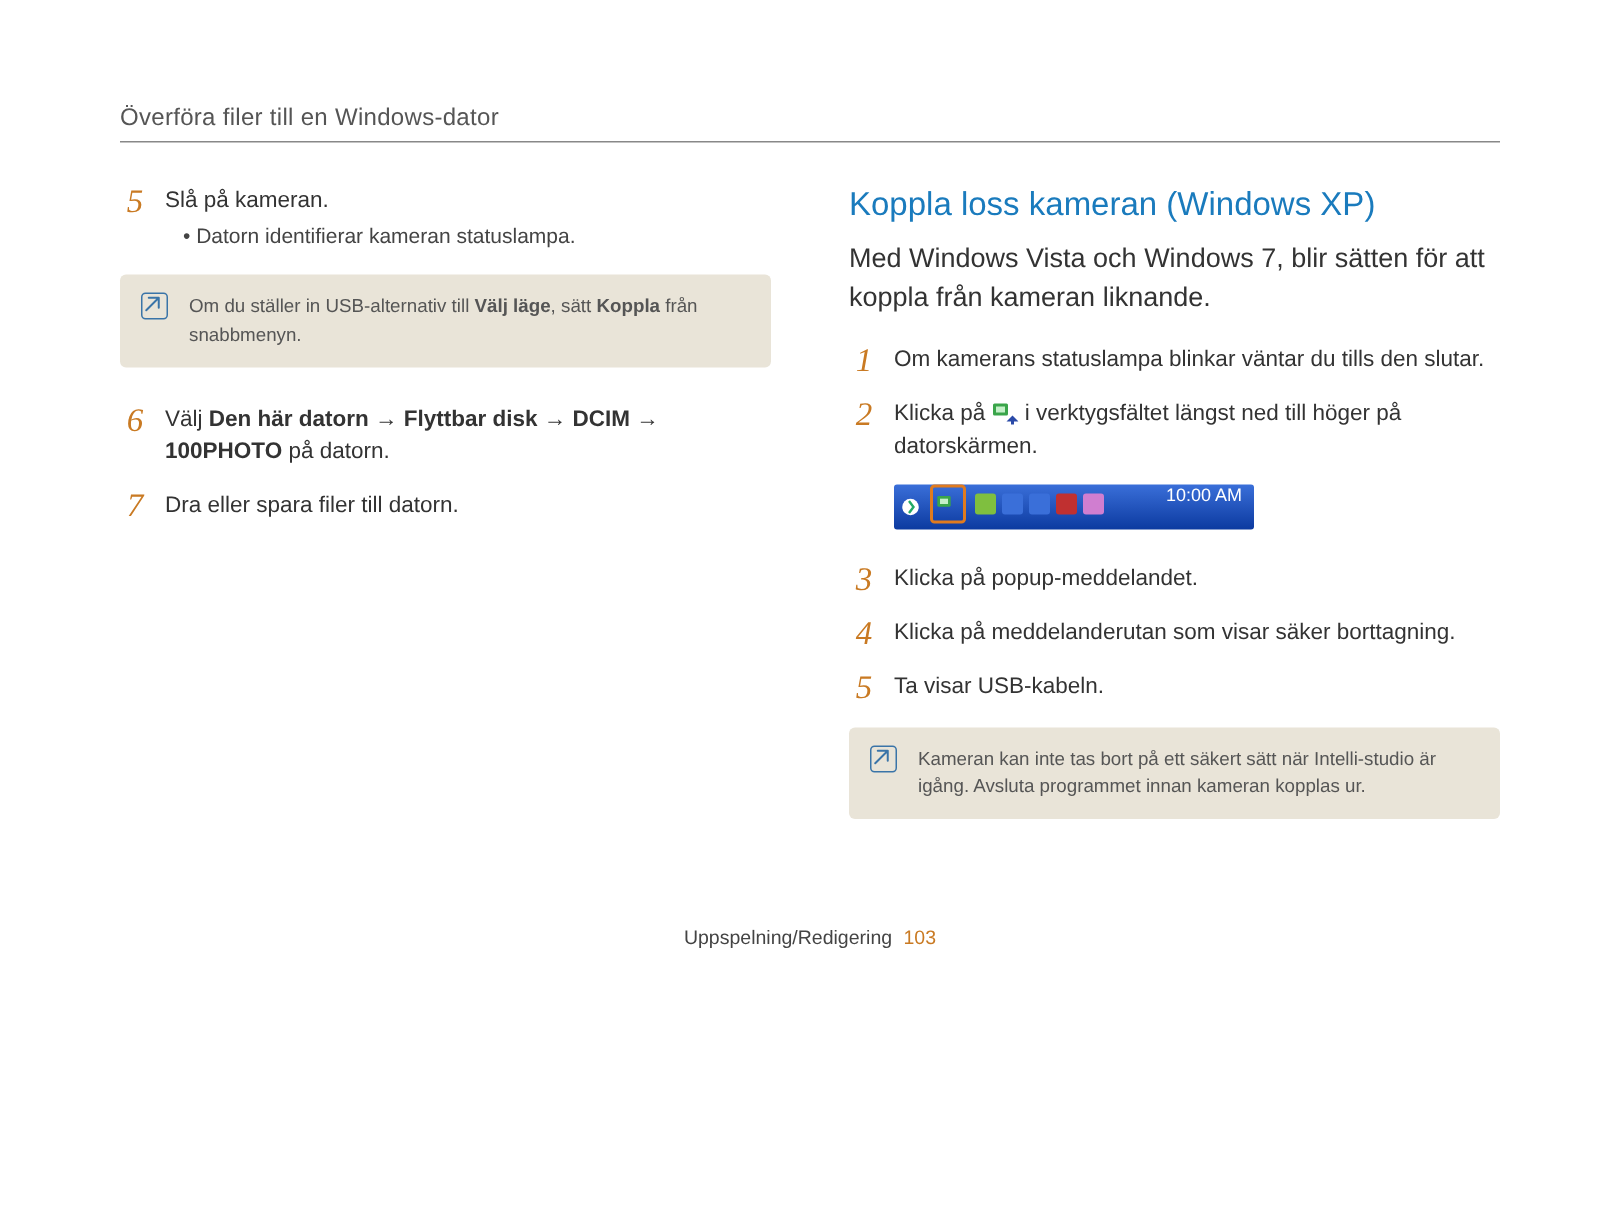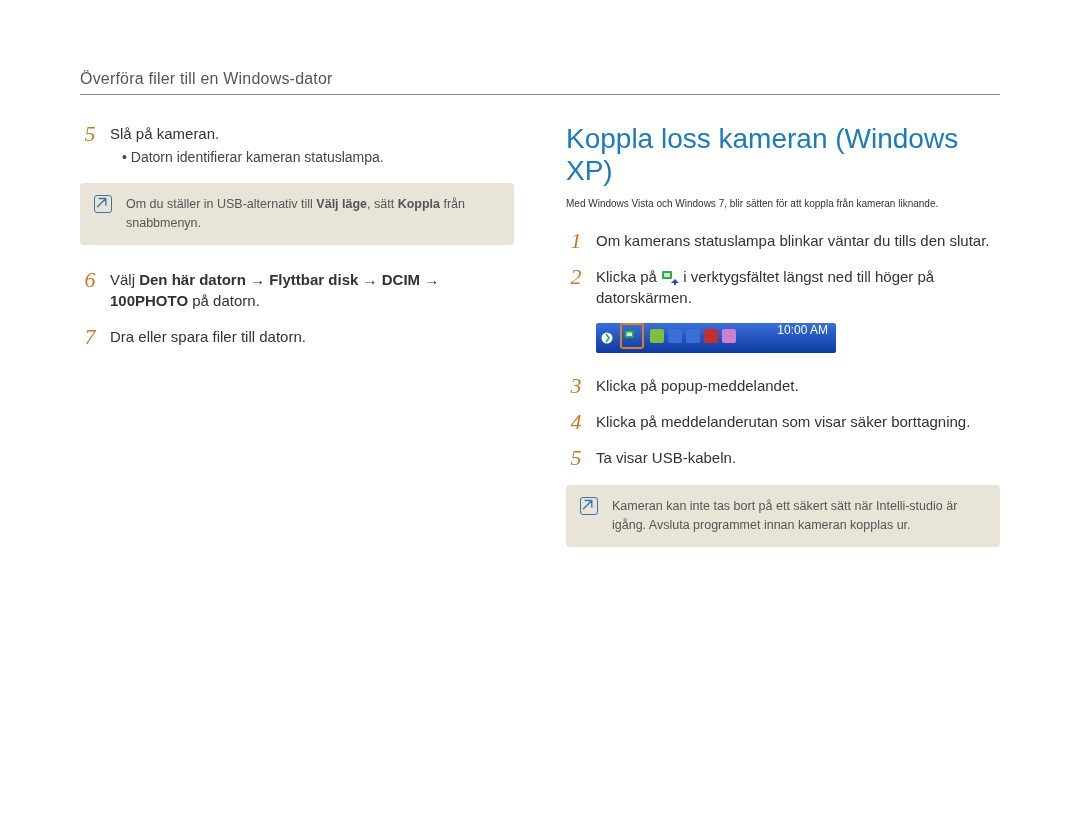--- a/index.html
+++ b/index.html
@@ -78,26 +78,26 @@
     top: 12px;
     width: 18px;
     height: 18px;
     border: 1.5px solid #3a74a8;
     border-radius: 3px;
     box-sizing: border-box;
   }
   .note-icon svg { display:block; }
   .section-h2 {
     color: #1a7bbd;
-    font-size: 28px;
+    font-size: 22px;
     font-weight: 400;
     margin-bottom: 10px;
   }
   .section-intro {
-    font-size: 10px;
+    font-size: 18px;
     color: #333;
     line-height: 1.45;
     margin-bottom: 18px;
   }
   .inline-icon {
     display: inline-block;
     width: 18px;
     height: 18px;
     vertical-align: -4px;
   }
@@ -263,14 +263,18 @@
           <svg viewBox="0 0 18 18" width="15" height="15">
               <path d="M3 13 L13 3 M5 3 L13 3 L13 11" stroke="#3a74a8" stroke-width="1.6" fill="none" stroke-linecap="round" stroke-linejoin="round"></path>
             </svg>
         </span>
         <span>Kameran kan inte tas bort på ett säkert sätt när Intelli-studio är igång. Avsluta programmet innan kameran kopplas ur.</span>
       </div>
 
     </div>
   </div>
 
+  <div class="footer">
+    <span>Uppspelning/Redigering</span>
+    <span class="pg-num">103</span>
+  </div>
 
 </div>
 
 </body></html>

